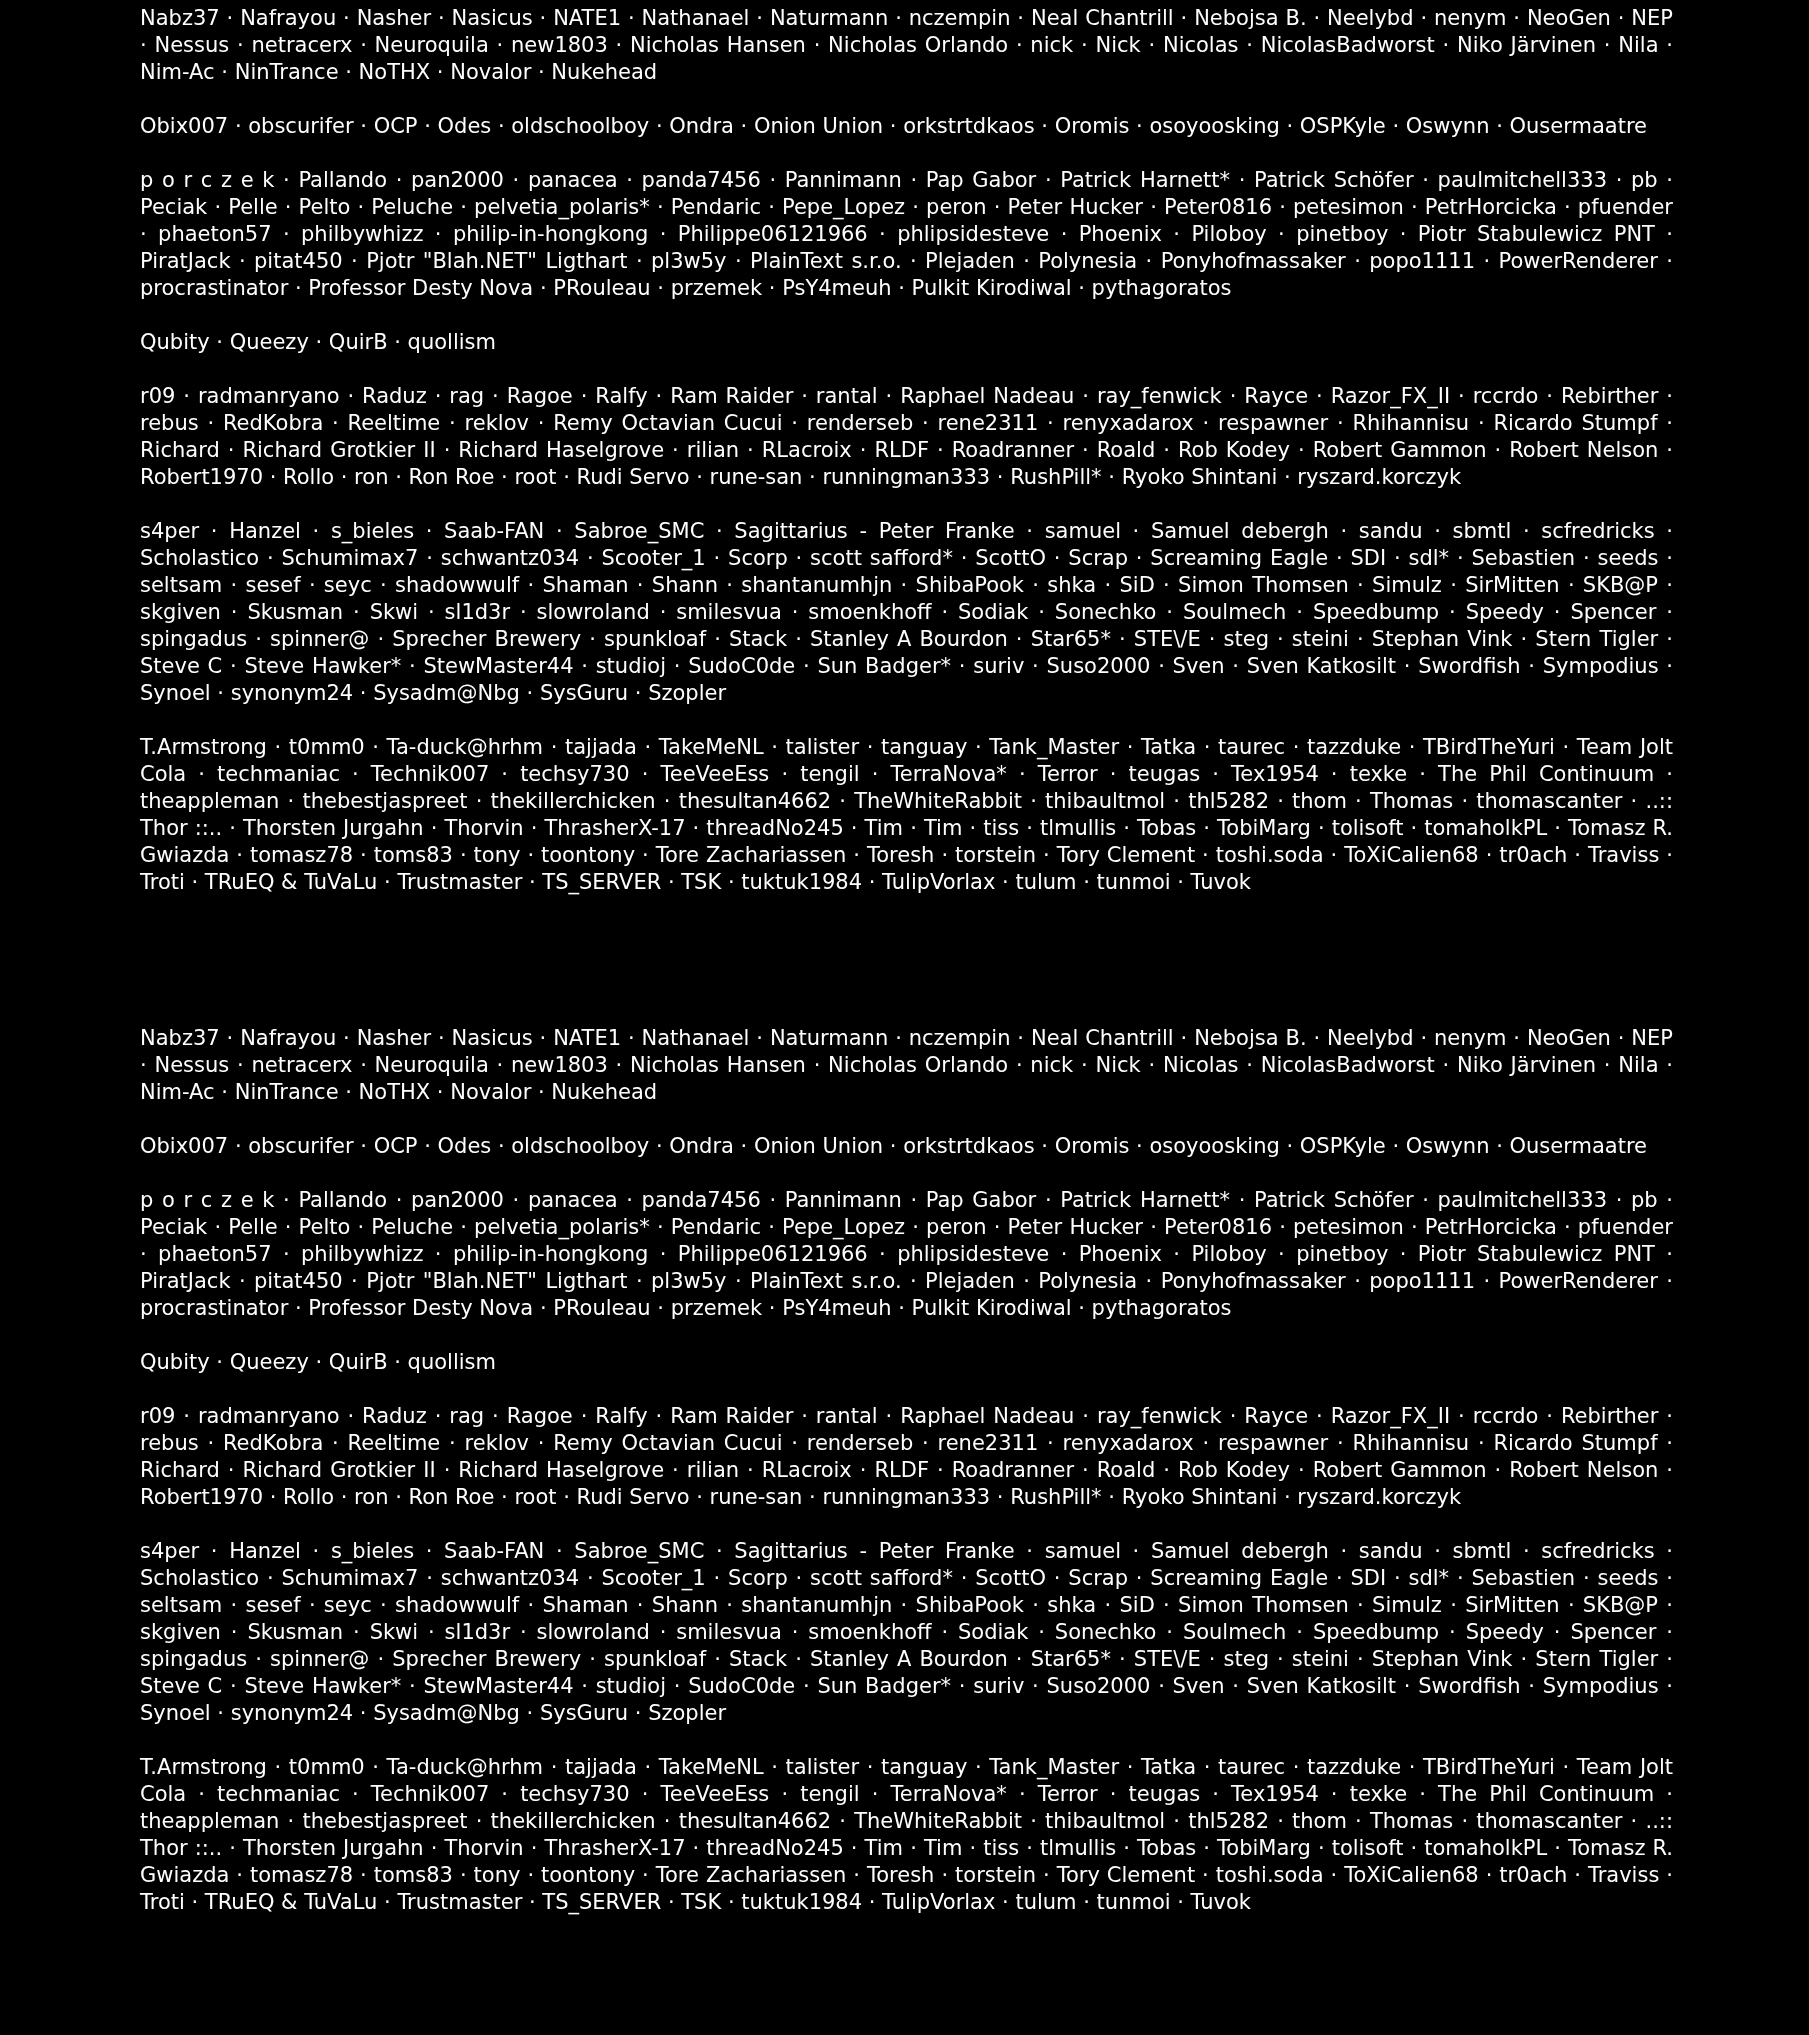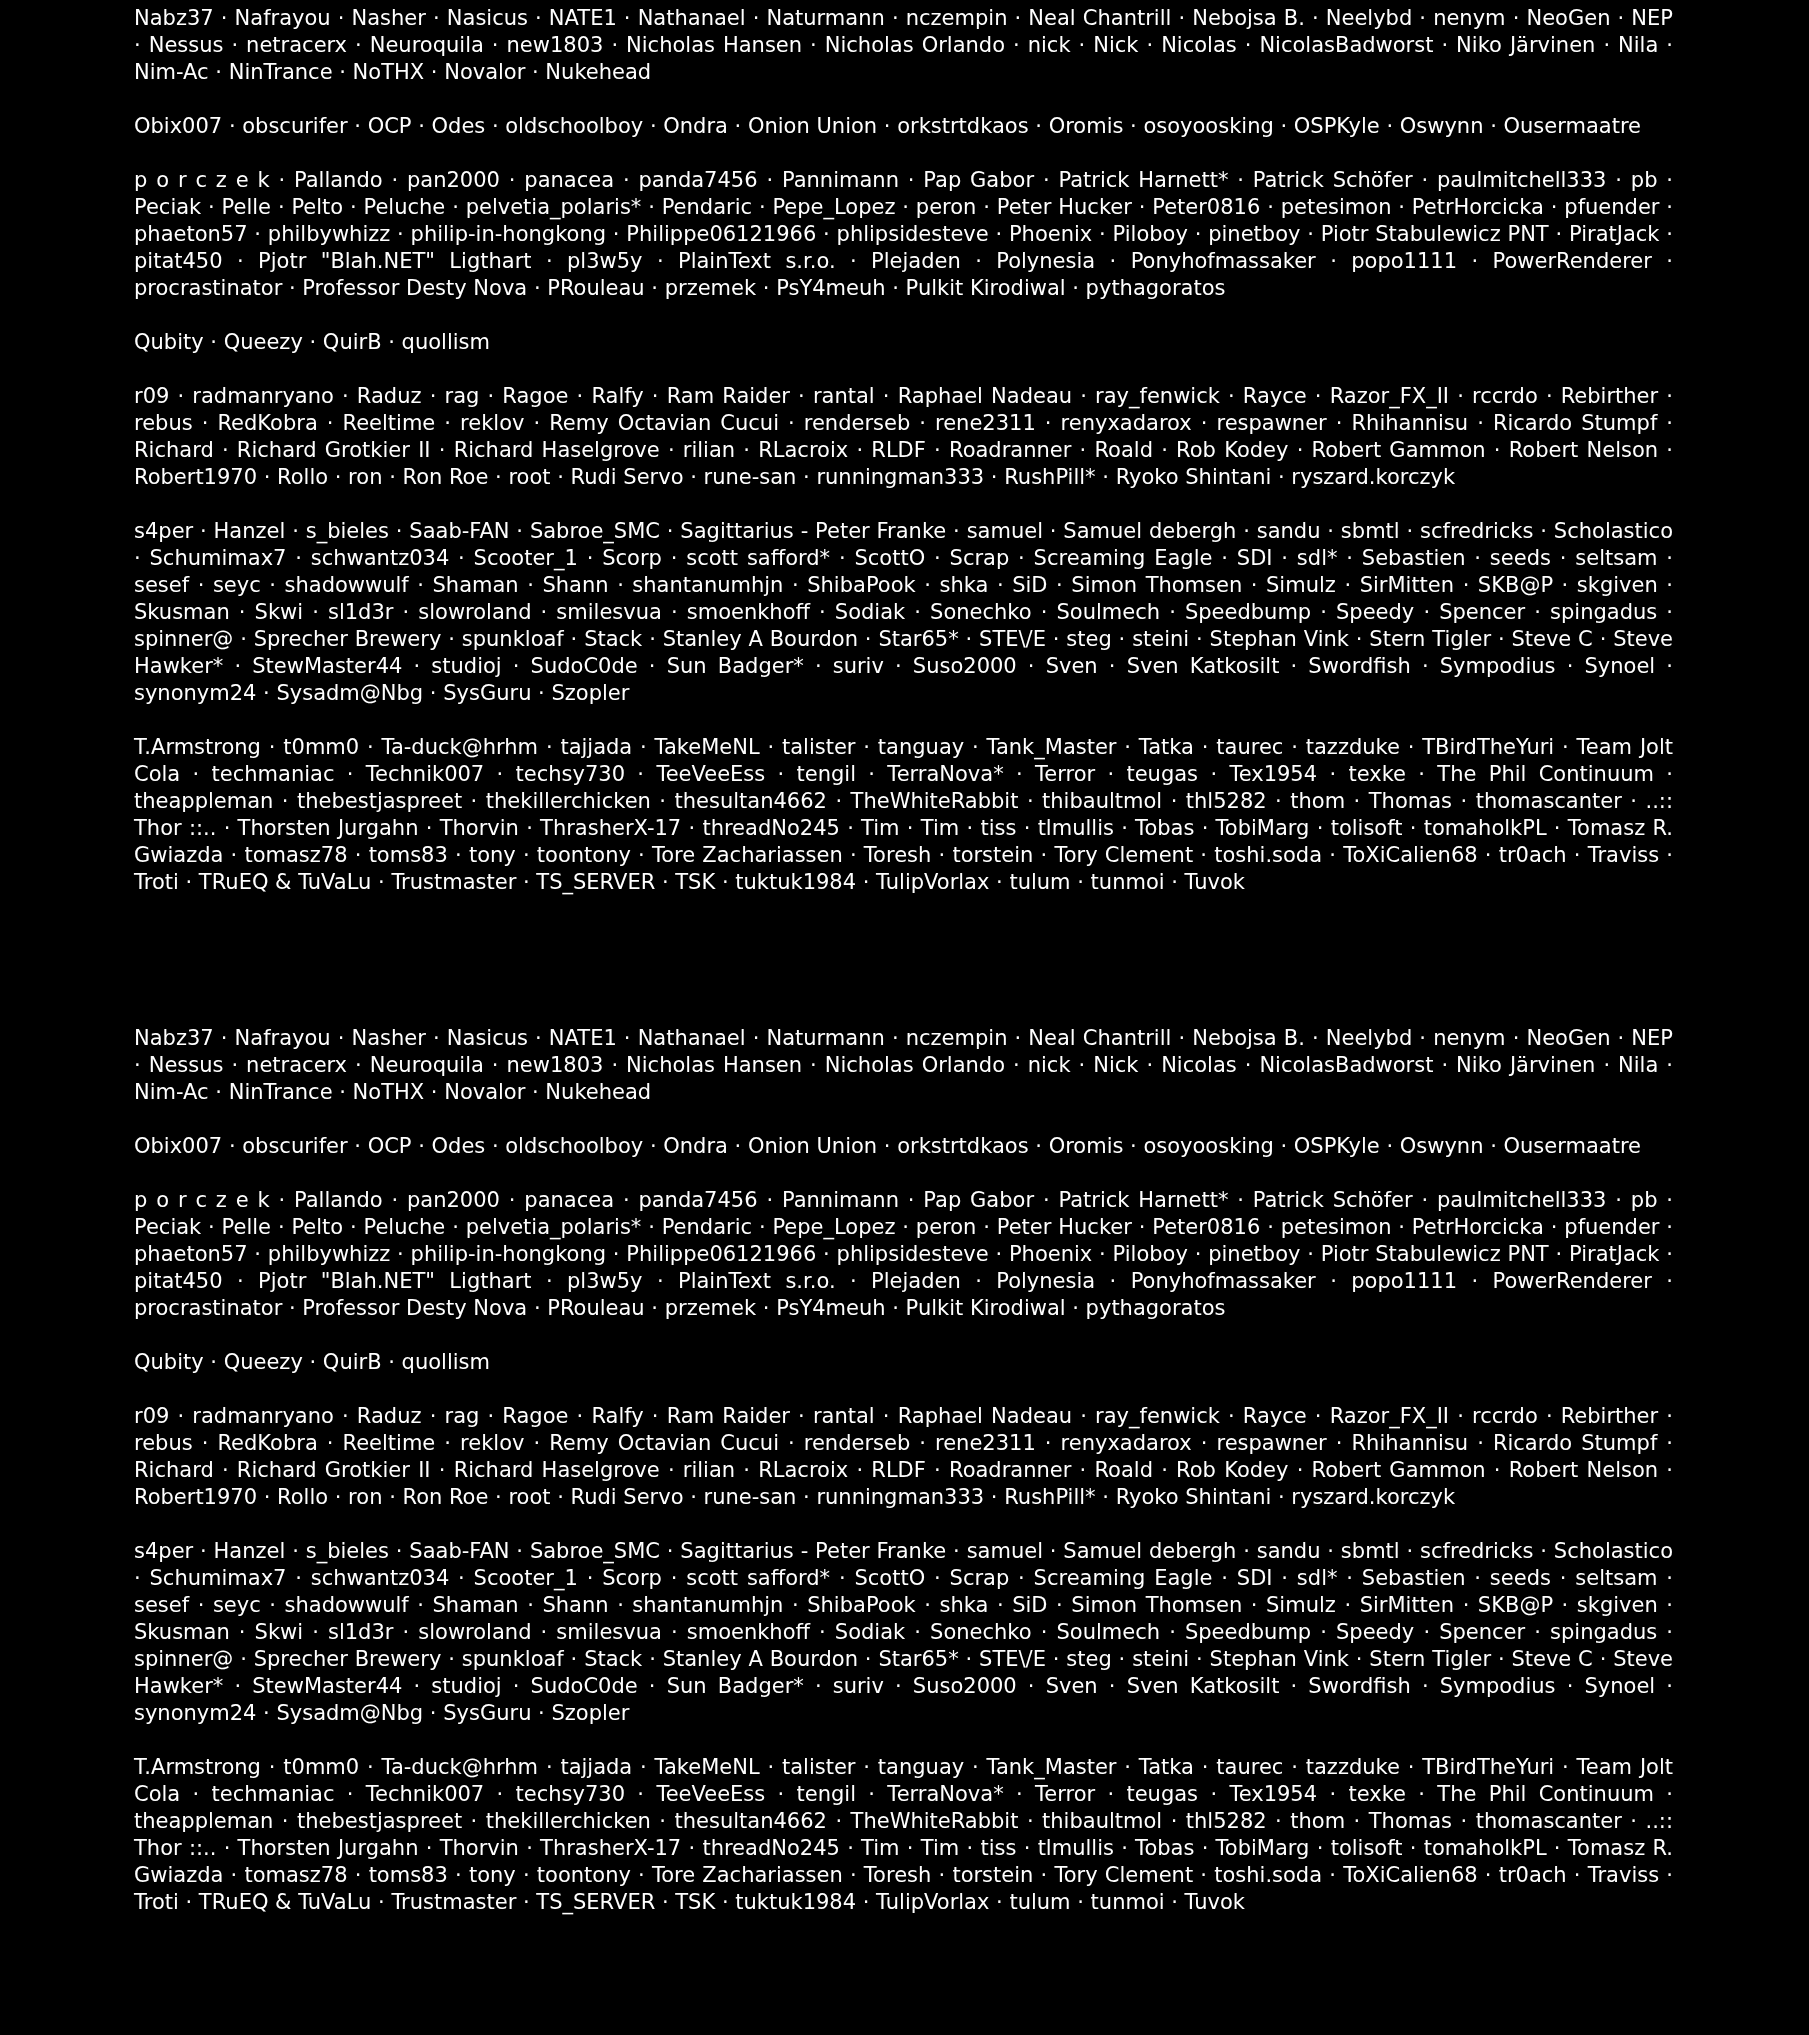--- a/index.html
+++ b/index.html
@@ -17,21 +17,21 @@
     font-family: "DejaVu Sans", sans-serif;
   }
   .copy {
     box-sizing: border-box;
     overflow: hidden;
     padding: 4.5px 136px 0 130px;
   }
   .copy-first  { height: 1020px; }
   .copy-second { height: 1015px; }
   .copy p.group {
-    margin: 0 0 27px 4px;
+    margin: 0 0 27px 10px;
     font-size: 21px;
     line-height: 27px;
     text-align: justify;
     color: #ffffff;
   }
 </style>
 </head>
 <body>
 
 <div class="page">

